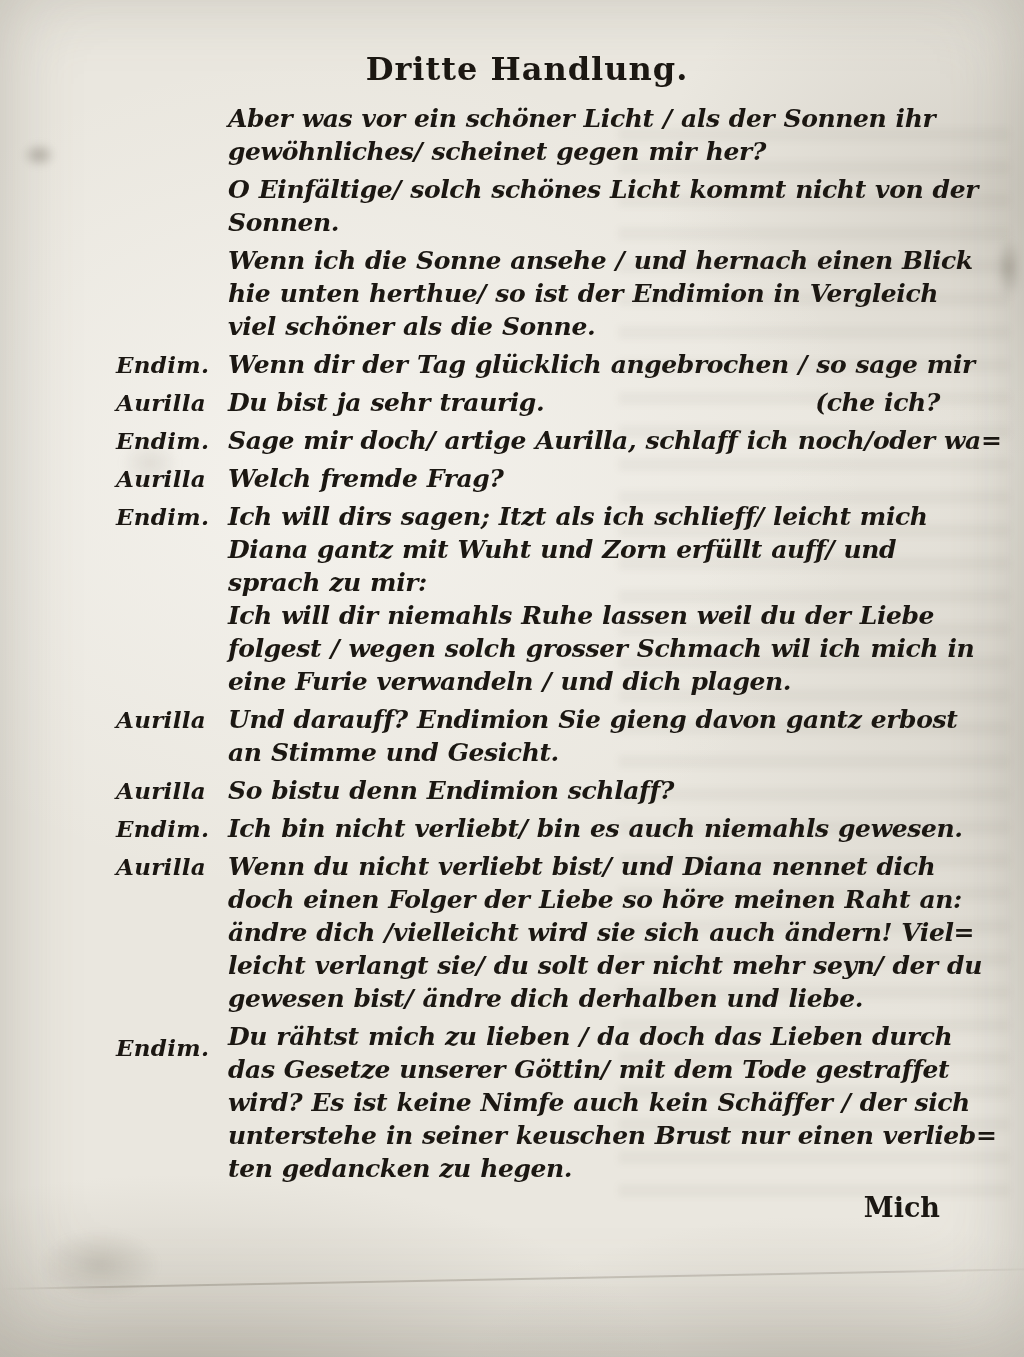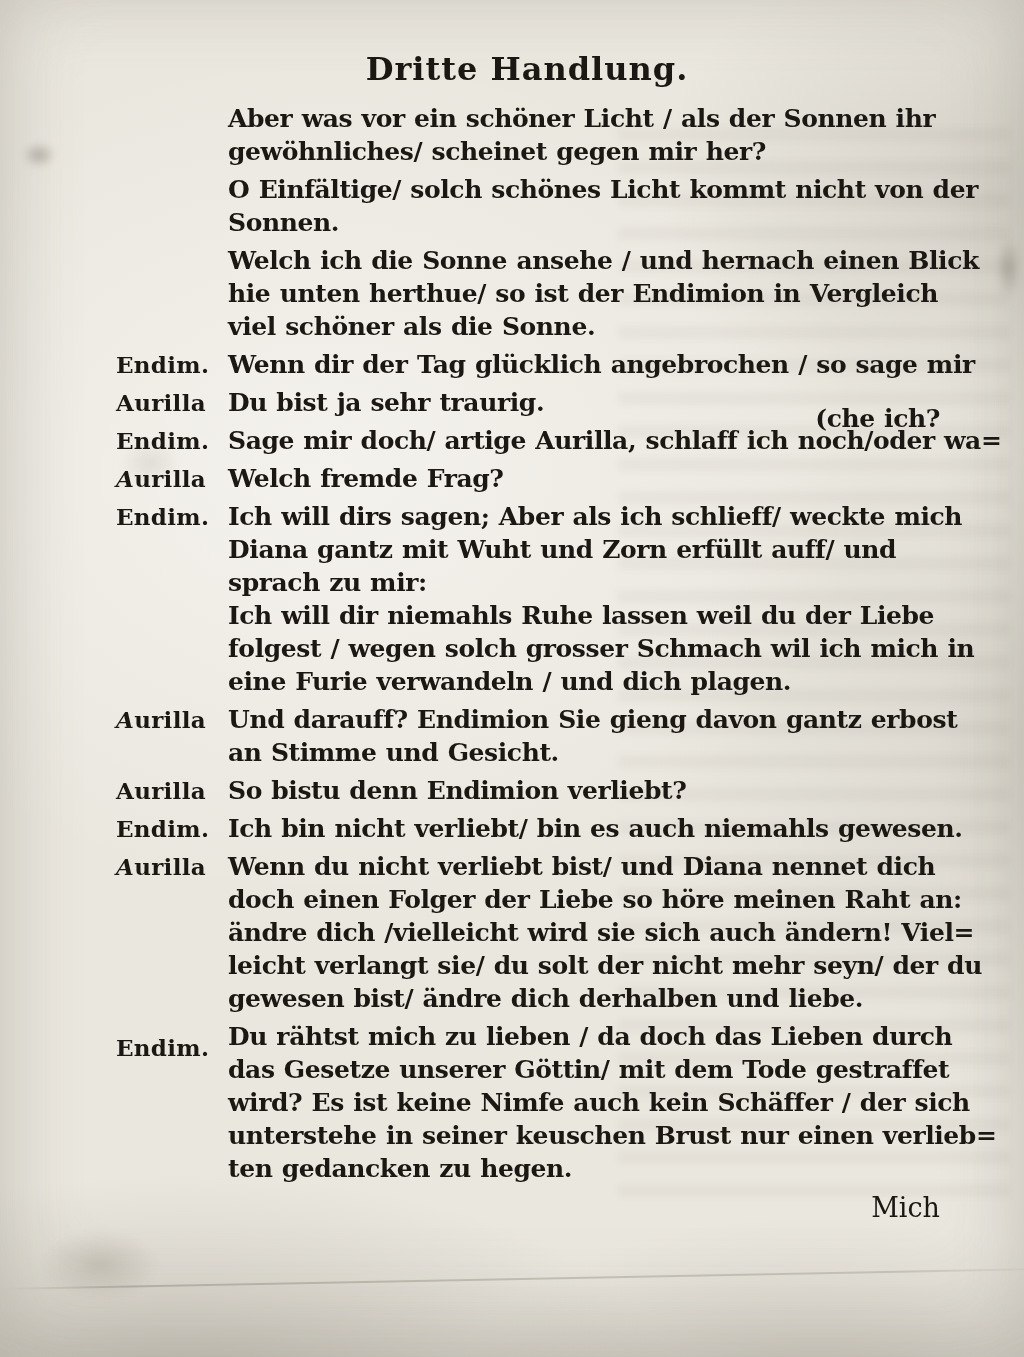--- a/index.html
+++ b/index.html
@@ -21,38 +21,38 @@
   }
   .heading{
     position:absolute;top:50px;left:0;width:1054px;
     text-align:center;
     font-size:32px;font-weight:bold;letter-spacing:1px;
     white-space:pre;
   }
   .dialogue{
     position:absolute;top:102px;left:228px;width:712px;
   }
-  .speech{position:relative;margin-bottom:5px;}
+  .speech{position:relative;margin-bottom:5px;font-style:italic;}
   .speaker{
     position:absolute;left:-112px;top:3px;
     font-size:23px;font-weight:bold;letter-spacing:.3px;
     white-space:pre;
     text-align:center;
   }
   .speaker.italic-a::first-letter{font-style:italic;}
   .tline{
     position:relative;
     font-size:25px;line-height:33px;font-weight:bold;
     letter-spacing:-0.4px;word-spacing:1px;
     white-space:pre;
   }
-  .right-note{position:absolute;right:0;top:0;margin-top:16px;}
+  .right-note{position:absolute;right:0;top:0;}
   .catchword{
     position:absolute;top:1192px;left:228px;width:712px;
-    text-align:right;font-size:27px;font-weight:normal;
+    text-align:right;font-size:27px;font-weight:bold;
   }
   
   .ghost{
     position:absolute;left:618px;top:128px;width:392px;height:1080px;
     background:repeating-linear-gradient(to bottom,
       rgba(112,106,93,.10) 0px, rgba(112,106,93,.10) 13px,
       rgba(112,106,93,0) 13px, rgba(112,106,93,0) 33px);
     filter:blur(3px);opacity:.55;pointer-events:none;
   }
   .crease{
@@ -83,21 +83,21 @@
   <div class="dialogue">
       <div class="speech">
         <div class="tline">Aber was vor ein schöner Licht / als der Sonnen ihr</div>
         <div class="tline">gewöhnliches/ scheinet gegen mir her?</div>
       </div>
       <div class="speech">
         <div class="tline">O Einfältige/ solch schönes Licht kommt nicht von der</div>
         <div class="tline">Sonnen.</div>
       </div>
       <div class="speech">
-        <div class="tline">Welch ich die Sonne ansehe / und hernach einen Blick</div>
+        <div class="tline">Wenn ich die Sonne ansehe / und hernach einen Blick</div>
         <div class="tline">hie unten herthue/ so ist der Endimion in Vergleich</div>
         <div class="tline">viel schöner als die Sonne.</div>
       </div>
       <div class="speech">
         <span class="speaker">Endim.</span>
         <div class="tline">Wenn dir der Tag glücklich angebrochen / so sage mir</div>
       </div>
       <div class="speech">
         <span class="speaker">Aurilla</span>
         <div class="tline">Du bist ja sehr traurig.<span class="right-note">(che ich?</span></div>
@@ -105,35 +105,35 @@
       <div class="speech">
         <span class="speaker">Endim.</span>
         <div class="tline">Sage mir doch/ artige Aurilla, schlaff ich noch/oder wa=</div>
       </div>
       <div class="speech">
         <span class="speaker italic-a">Aurilla</span>
         <div class="tline">Welch fremde Frag?</div>
       </div>
       <div class="speech">
         <span class="speaker">Endim.</span>
-        <div class="tline">Ich will dirs sagen; Aber als ich schlieff/ weckte mich</div>
+        <div class="tline">Ich will dirs sagen; Itzt als ich schlieff/ leicht mich</div>
         <div class="tline">Diana gantz mit Wuht und Zorn erfüllt auff/ und</div>
         <div class="tline">sprach zu mir:</div>
         <div class="tline">Ich will dir niemahls Ruhe lassen weil du der Liebe</div>
         <div class="tline">folgest / wegen solch grosser Schmach wil ich mich in</div>
         <div class="tline">eine Furie verwandeln / und dich plagen.</div>
       </div>
       <div class="speech">
         <span class="speaker italic-a">Aurilla</span>
         <div class="tline">Und darauff? Endimion Sie gieng davon gantz erbost</div>
         <div class="tline">an Stimme und Gesicht.</div>
       </div>
       <div class="speech">
         <span class="speaker">Aurilla</span>
-        <div class="tline">So bistu denn Endimion verliebt?</div>
+        <div class="tline">So bistu denn Endimion schlaff?</div>
       </div>
       <div class="speech">
         <span class="speaker">Endim.</span>
         <div class="tline">Ich bin nicht verliebt/ bin es auch niemahls gewesen.</div>
       </div>
       <div class="speech">
         <span class="speaker italic-a">Aurilla</span>
         <div class="tline">Wenn du nicht verliebt bist/ und Diana nennet dich</div>
         <div class="tline">doch einen Folger der Liebe so höre meinen Raht an:</div>
         <div class="tline">ändre dich /vielleicht wird sie sich auch ändern! Viel=</div>

